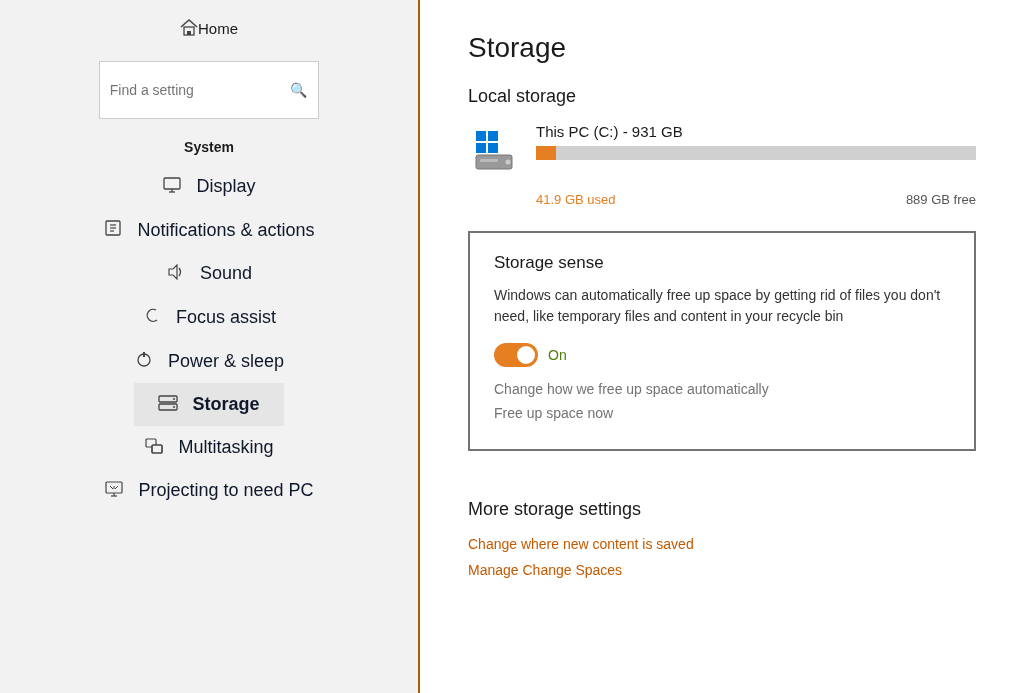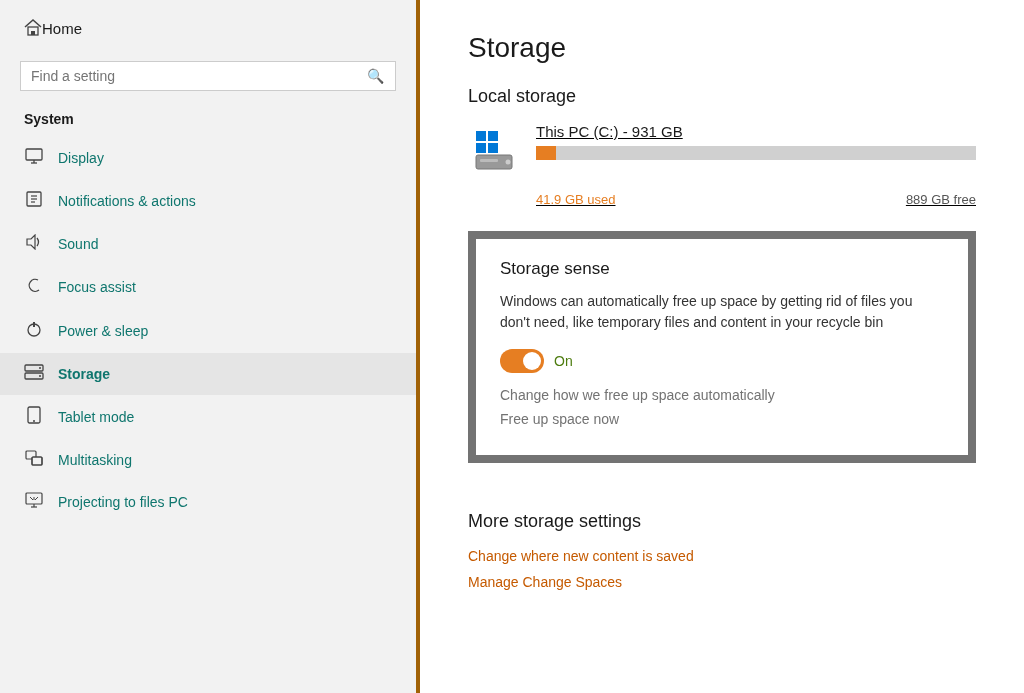--- a/index.html
+++ b/index.html
@@ -10,43 +10,44 @@
       height: 693px;
       width: 1024px;
       overflow: hidden;
     }
 
     
     .sidebar {
       width: 420px;
       min-width: 420px;
       background: #f2f2f2;
-      border-right: 4px solid #a16207;
+      border-right: 2px solid #a16207;
       display: flex;
       flex-direction: column;
       padding-top: 0;
       position: relative;
+      align-items: center;
     }
 
     .sidebar-home {
       display: flex;
       align-items: center;
       padding: 18px 24px 18px 24px;
       cursor: pointer;
       font-size: 15px;
       color: #1a1a1a;
     }
 
     .sidebar-search {
       margin: 4px 20px 14px 20px;
       display: flex;
       align-items: center;
       background: white;
       border: 1px solid #ccc;
-      padding: 6px 10px;
+      padding: 20px 10px;
     }
     .sidebar-search input {
       border: none;
       outline: none;
       font-size: 14px;
       flex: 1;
       background: transparent;
       color: #333;
     }
     .sidebar-search .search-icon-wrap {
@@ -59,22 +60,22 @@
       font-size: 14px;
       font-weight: 700;
       color: #1a1a1a;
     }
 
     .sidebar-item {
       display: flex;
       align-items: center;
       padding: 11px 24px;
       cursor: pointer;
-      font-size: 14px;
-      color: #0f766e;
+      font-size: 18px;
+      color: #0f172a;
       position: relative;
     }
     .sidebar-item.active {
       background: #e5e5e5;
       font-weight: 600;
     }
     .sidebar-item .item-icon {
       margin-right: 14px;
       font-size: 16px;
       color: #444;
@@ -102,21 +103,20 @@
       font-weight: 400;
       color: #1a1a1a;
       margin-bottom: 16px;
     }
 
     
     .storage-item {
       display: flex;
       align-items: flex-start;
       margin-bottom: 24px;
-      text-decoration: underline;
     }
     .storage-icon {
       width: 52px;
       height: 52px;
       margin-right: 16px;
       flex-shrink: 0;
       display: flex;
       align-items: center;
       justify-content: center;
     }
@@ -157,21 +157,21 @@
     .storage-used {
       color: #e67e22;
       font-weight: 500;
     }
     .storage-free {
       color: #555;
     }
 
     
     .storage-sense-box {
-      border: 8px solid #737373;
+      border: 2px solid #737373;
       padding: 20px 24px;
       margin-bottom: 30px;
       max-width: 520px;
     }
     .sense-title {
       font-size: 17px;
       font-weight: 400;
       color: #1a1a1a;
       margin-bottom: 12px;
     }
@@ -316,29 +316,20 @@
       <svg width="20" height="16" viewBox="0 0 20 16">
           <rect x="1" y="1" width="18" height="6" rx="1" stroke="#444" stroke-width="1.3" fill="none"></rect>
           <rect x="1" y="9" width="18" height="6" rx="1" stroke="#444" stroke-width="1.3" fill="none"></rect>
           <circle cx="16" cy="4" r="1" fill="#444"></circle>
           <circle cx="16" cy="12" r="1" fill="#444"></circle>
         </svg>
     </span>
     <span>Storage</span>
   </div>
 
-  <div class="sidebar-item">
-    <span class="item-icon">
-      <svg width="14" height="18" viewBox="0 0 14 18">
-          <rect x="1" y="1" width="12" height="16" rx="1.5" stroke="#444" stroke-width="1.3" fill="none"></rect>
-          <circle cx="7" cy="15" r="1" fill="#444"></circle>
-        </svg>
-    </span>
-    <span>Tablet mode</span>
-  </div>
 
   <div class="sidebar-item">
     <span class="item-icon">
       <svg width="18" height="16" viewBox="0 0 18 16">
           <rect x="1" y="1" width="10" height="8" rx="1" stroke="#444" stroke-width="1.2" fill="none"></rect>
           <rect x="7" y="7" width="10" height="8" rx="1" stroke="#444" stroke-width="1.2" fill="#f2f2f2"></rect>
           <rect x="7" y="7" width="10" height="8" rx="1" stroke="#444" stroke-width="1.2" fill="none"></rect>
         </svg>
     </span>
     <span>Multitasking</span>
@@ -348,21 +339,21 @@
     <span class="item-icon">
       <svg width="18" height="16" viewBox="0 0 18 16">
           <rect x="1" y="1" width="16" height="11" rx="1" stroke="#444" stroke-width="1.2" fill="none"></rect>
           <line x1="6" y1="15" x2="12" y2="15" stroke="#444" stroke-width="1.2"></line>
           <line x1="9" y1="12" x2="9" y2="15" stroke="#444" stroke-width="1.2"></line>
           <line x1="5" y1="5" x2="8" y2="8" stroke="#444" stroke-width="1"></line>
           <line x1="9" y1="5" x2="9" y2="8" stroke="#444" stroke-width="1"></line>
           <line x1="13" y1="5" x2="10" y2="8" stroke="#444" stroke-width="1"></line>
         </svg>
     </span>
-    <span>Projecting to files PC</span>
+    <span>Projecting to need PC</span>
   </div>
 </div>
 
 <div class="main">
   <h1 class="page-title">Storage</h1>
 
   <h2 class="section-title">Local storage</h2>
 
   <div class="storage-item">
     <div class="storage-icon">

